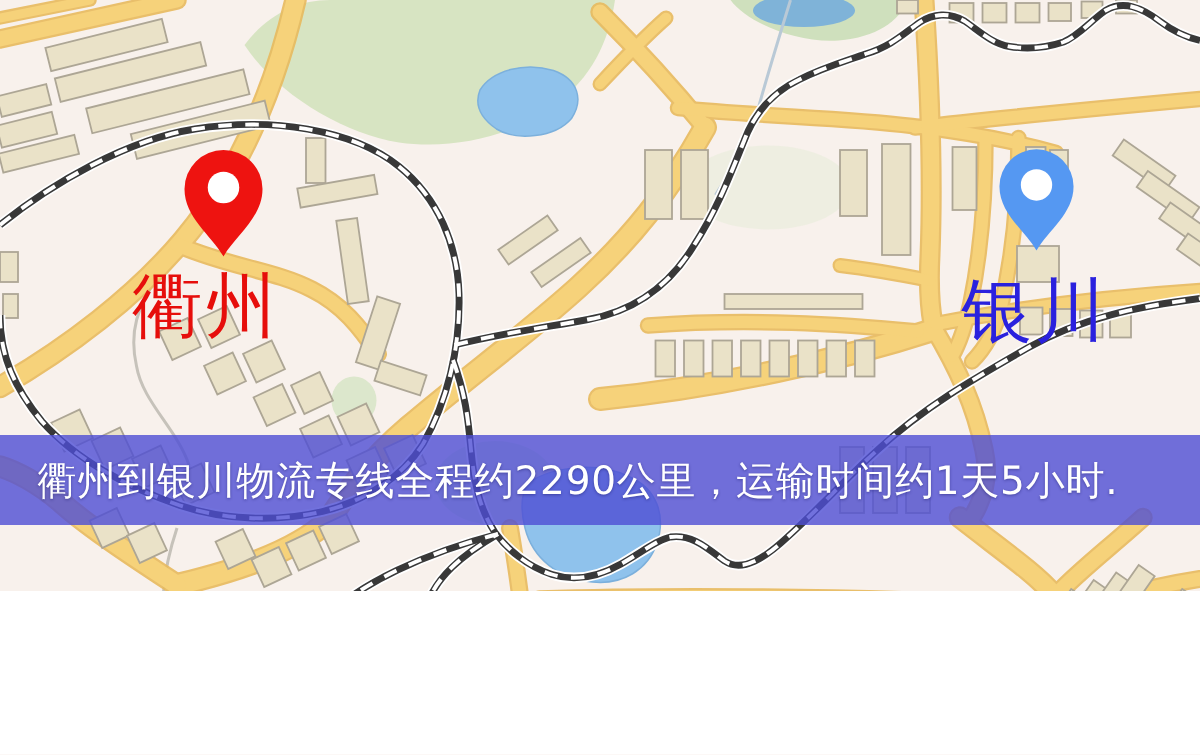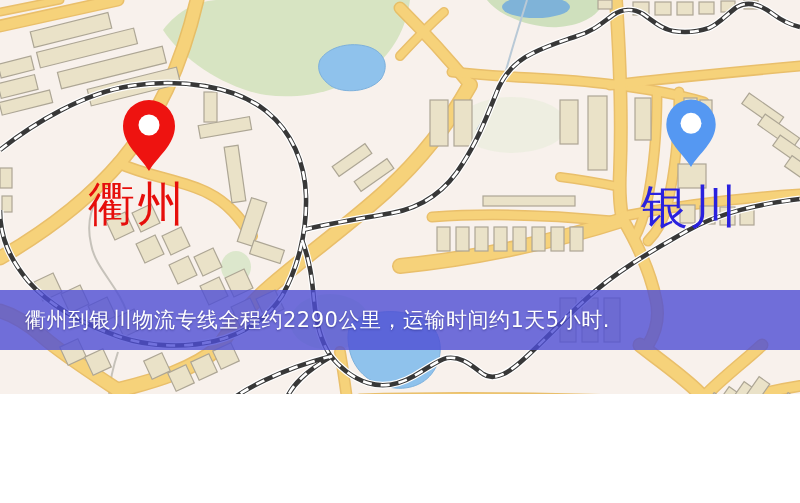--- a/index.html
+++ b/index.html
@@ -1,21 +1,21 @@
 <!DOCTYPE html>
 <html><head>
 <meta charset="utf-8">
 <style>
   html,body{margin:0;padding:0;}
   body{width:800px;height:503px;overflow:hidden;font-family:"DejaVu Sans",sans-serif;}
   .stage{position:relative;width:800px;height:394px;background:#f8f1ec;overflow:hidden;}
   .map-svg{position:absolute;left:0;top:0;}
   .banner{position:absolute;left:0;top:290px;width:100%;height:60px;
     background:rgba(77,77,212,0.80);display:flex;align-items:center;
-    padding-left:25px;box-sizing:border-box;color:#fff;font-size:21px;
+    padding-left:25px;box-sizing:border-box;color:#fff;font-size:26px;
     letter-spacing:0.5px;text-shadow:0 1px 2px rgba(20,20,90,0.45);z-index:5;}
   .city-label{font-size:47px;font-weight:500;letter-spacing:2px;}
 </style>
 </head>
 <body>
 
 <div class="stage">
 
 <svg class="map-svg" width="800" height="503" viewBox="0 0 800 503" xmlns="http://www.w3.org/2000/svg">
 

